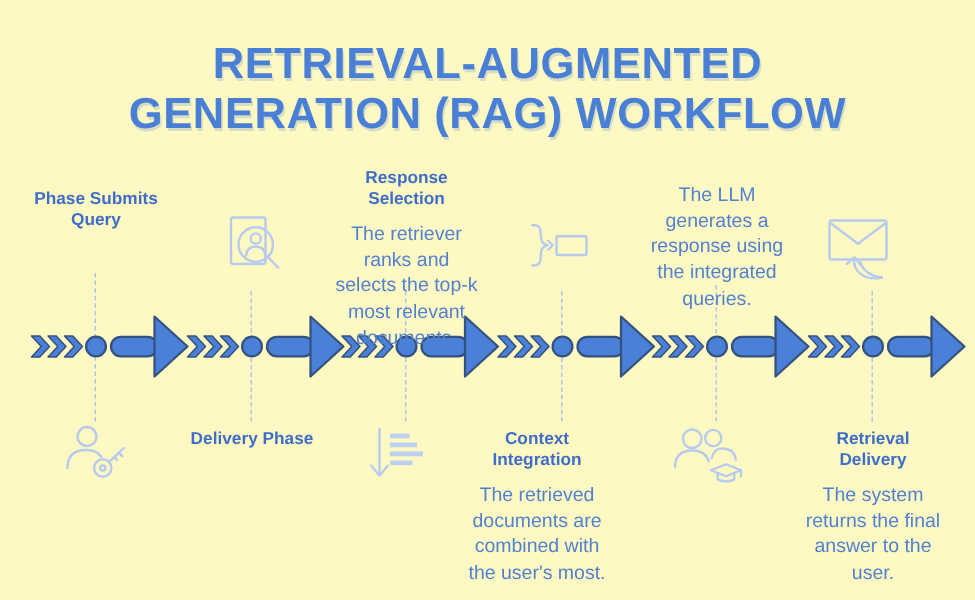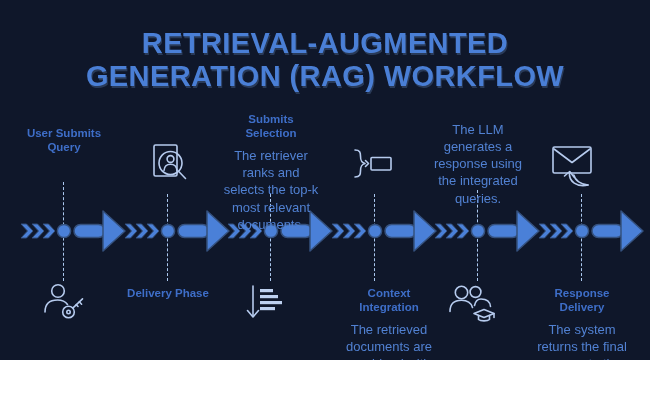--- a/index.html
+++ b/index.html
@@ -1,18 +1,18 @@
 <!DOCTYPE html>
 <html><head>
 <meta charset="utf-8">
 <style>
   html,body{margin:0;padding:0;}
   .canvas{
-    position:relative; width:650px; height:360px; overflow:hidden;
-    background:#0f172a;
+    position:relative; width:650px; height:400px; overflow:hidden;
+    background:#fef9c3;
     font-family:"Liberation Sans", sans-serif;
   }
   .title{
     position:absolute; top:27px; left:0; width:650px; text-align:center;
     color:#4a7fd6; font-weight:bold; font-size:29px; line-height:33px;
     letter-spacing:0.4px;
     text-shadow:1px 2px 0 rgba(110,150,210,0.28);
     white-space:nowrap;
   }
   .step-text{ position:absolute; width:110px; text-align:center; z-index:3; }
@@ -80,21 +80,21 @@
       <use href="#flow-unit"></use>
     </svg>
   <svg class="unit" viewBox="0 0 108 46" style="left:433px">
       <use href="#flow-unit"></use>
     </svg>
   <svg class="unit" viewBox="0 0 108 46" style="left:537px">
       <use href="#flow-unit"></use>
     </svg>
 
   <div class="step-text" style="left:9px;top:126px">
-    <div class="step-heading">User Submits Query</div>
+    <div class="step-heading">Phase Submits Query</div>
   </div>
   <svg class="icon" style="left:41px;top:281px" width="46" height="46" viewBox="0 0 46 46">
     <g class="ic">
       <circle cx="17" cy="10" r="6.3"></circle>
       <path d="M4 31 C4 22 9.5 19 16.5 19 C21 19 24.5 20.6 26.5 23.5"></path>
       <circle cx="27.5" cy="31" r="5.8"></circle>
       <circle cx="27.5" cy="31" r="1.7"></circle>
       <path d="M32 26.8 L41.5 17.8"></path>
       <path d="M38.3 20.8 L40.6 23.2"></path>
       <path d="M35.2 23.6 L37 25.5"></path>
@@ -108,21 +108,21 @@
       <circle cx="24.5" cy="17" r="3.4"></circle>
       <path d="M18 28.5 C18.5 23.5 21.3 22.3 24.5 22.3 C27.7 22.3 30.5 23.5 31 28.5"></path>
       <path d="M33 29.8 L39.5 36.5"></path>
     </g>
   </svg>
   <div class="step-text" style="left:113px;top:286px">
     <div class="step-heading">Delivery Phase</div>
   </div>
 
   <div class="step-text" style="left:216px;top:112px">
-    <div class="step-heading">Submits Selection</div>
+    <div class="step-heading">Response Selection</div>
     <div class="step-desc">The retriever ranks and selects the top-k most relevant documents.</div>
   </div>
   <svg class="icon" style="left:243px;top:282px" width="44" height="44" viewBox="0 0 44 44">
     <g class="ic">
       <path d="M10 4 L10 34"></path>
       <path d="M4.5 28.5 L10 35 L15.5 28.5"></path>
     </g>
     <g class="icf">
       <rect x="17" y="7" width="13" height="3.2"></rect>
       <rect x="17" y="13" width="18" height="3.2"></rect>
@@ -131,21 +131,21 @@
     </g>
   </svg>
 
   <svg class="icon" style="left:346px;top:148px" width="48" height="36" viewBox="0 0 48 36">
     <g class="ic">
       <path d="M9 2 C14 2 14.5 4.5 14.5 8 C14.5 12 15 14.5 19 15.5 C15 16.5 14.5 19 14.5 23 C14.5 26.5 14 29 9 29"></path>
       <path d="M19.5 12.5 L22.5 15.5 L19.5 18.5"></path>
       <rect x="25" y="9.5" width="20" height="12.5" rx="1"></rect>
     </g>
   </svg>
-  <div class="step-text" style="left:334px;top:286px">
+  <div class="step-text" style="left:303px;top:286px">
     <div class="step-heading">Context Integration</div>
     <div class="step-desc">The retrieved documents are combined with the user's most.</div>
   </div>
 
   <div class="step-text" style="left:423px;top:114px">
     <div class="step-desc">The LLM generates a response using the integrated queries.</div>
   </div>
   <svg class="icon" style="left:447px;top:282px" width="50" height="46" viewBox="0 0 50 46">
     <g class="ic">
       <circle cx="14.5" cy="10.5" r="6.2"></circle>
@@ -161,17 +161,17 @@
   <svg class="icon" style="left:548px;top:144px" width="48" height="48" viewBox="0 0 48 48">
     <g class="ic">
       <rect x="5" y="3" width="38" height="26" rx="1.5"></rect>
       <path d="M6 5 L24 18.5 L42 5"></path>
       <path d="M40 41 C29 43.5 20.5 37.5 21.5 28.5"></path>
       <path d="M16.5 32 L21.7 27.5 L26 33"></path>
       <path d="M40 41 C33 40.5 27 36.5 25.8 31"></path>
     </g>
   </svg>
   <div class="step-text" style="left:527px;top:286px">
-    <div class="step-heading">Response Delivery</div>
+    <div class="step-heading">Retrieval Delivery</div>
     <div class="step-desc">The system returns the final answer to the user.</div>
   </div>
 
 </div>
 
 </body></html>

